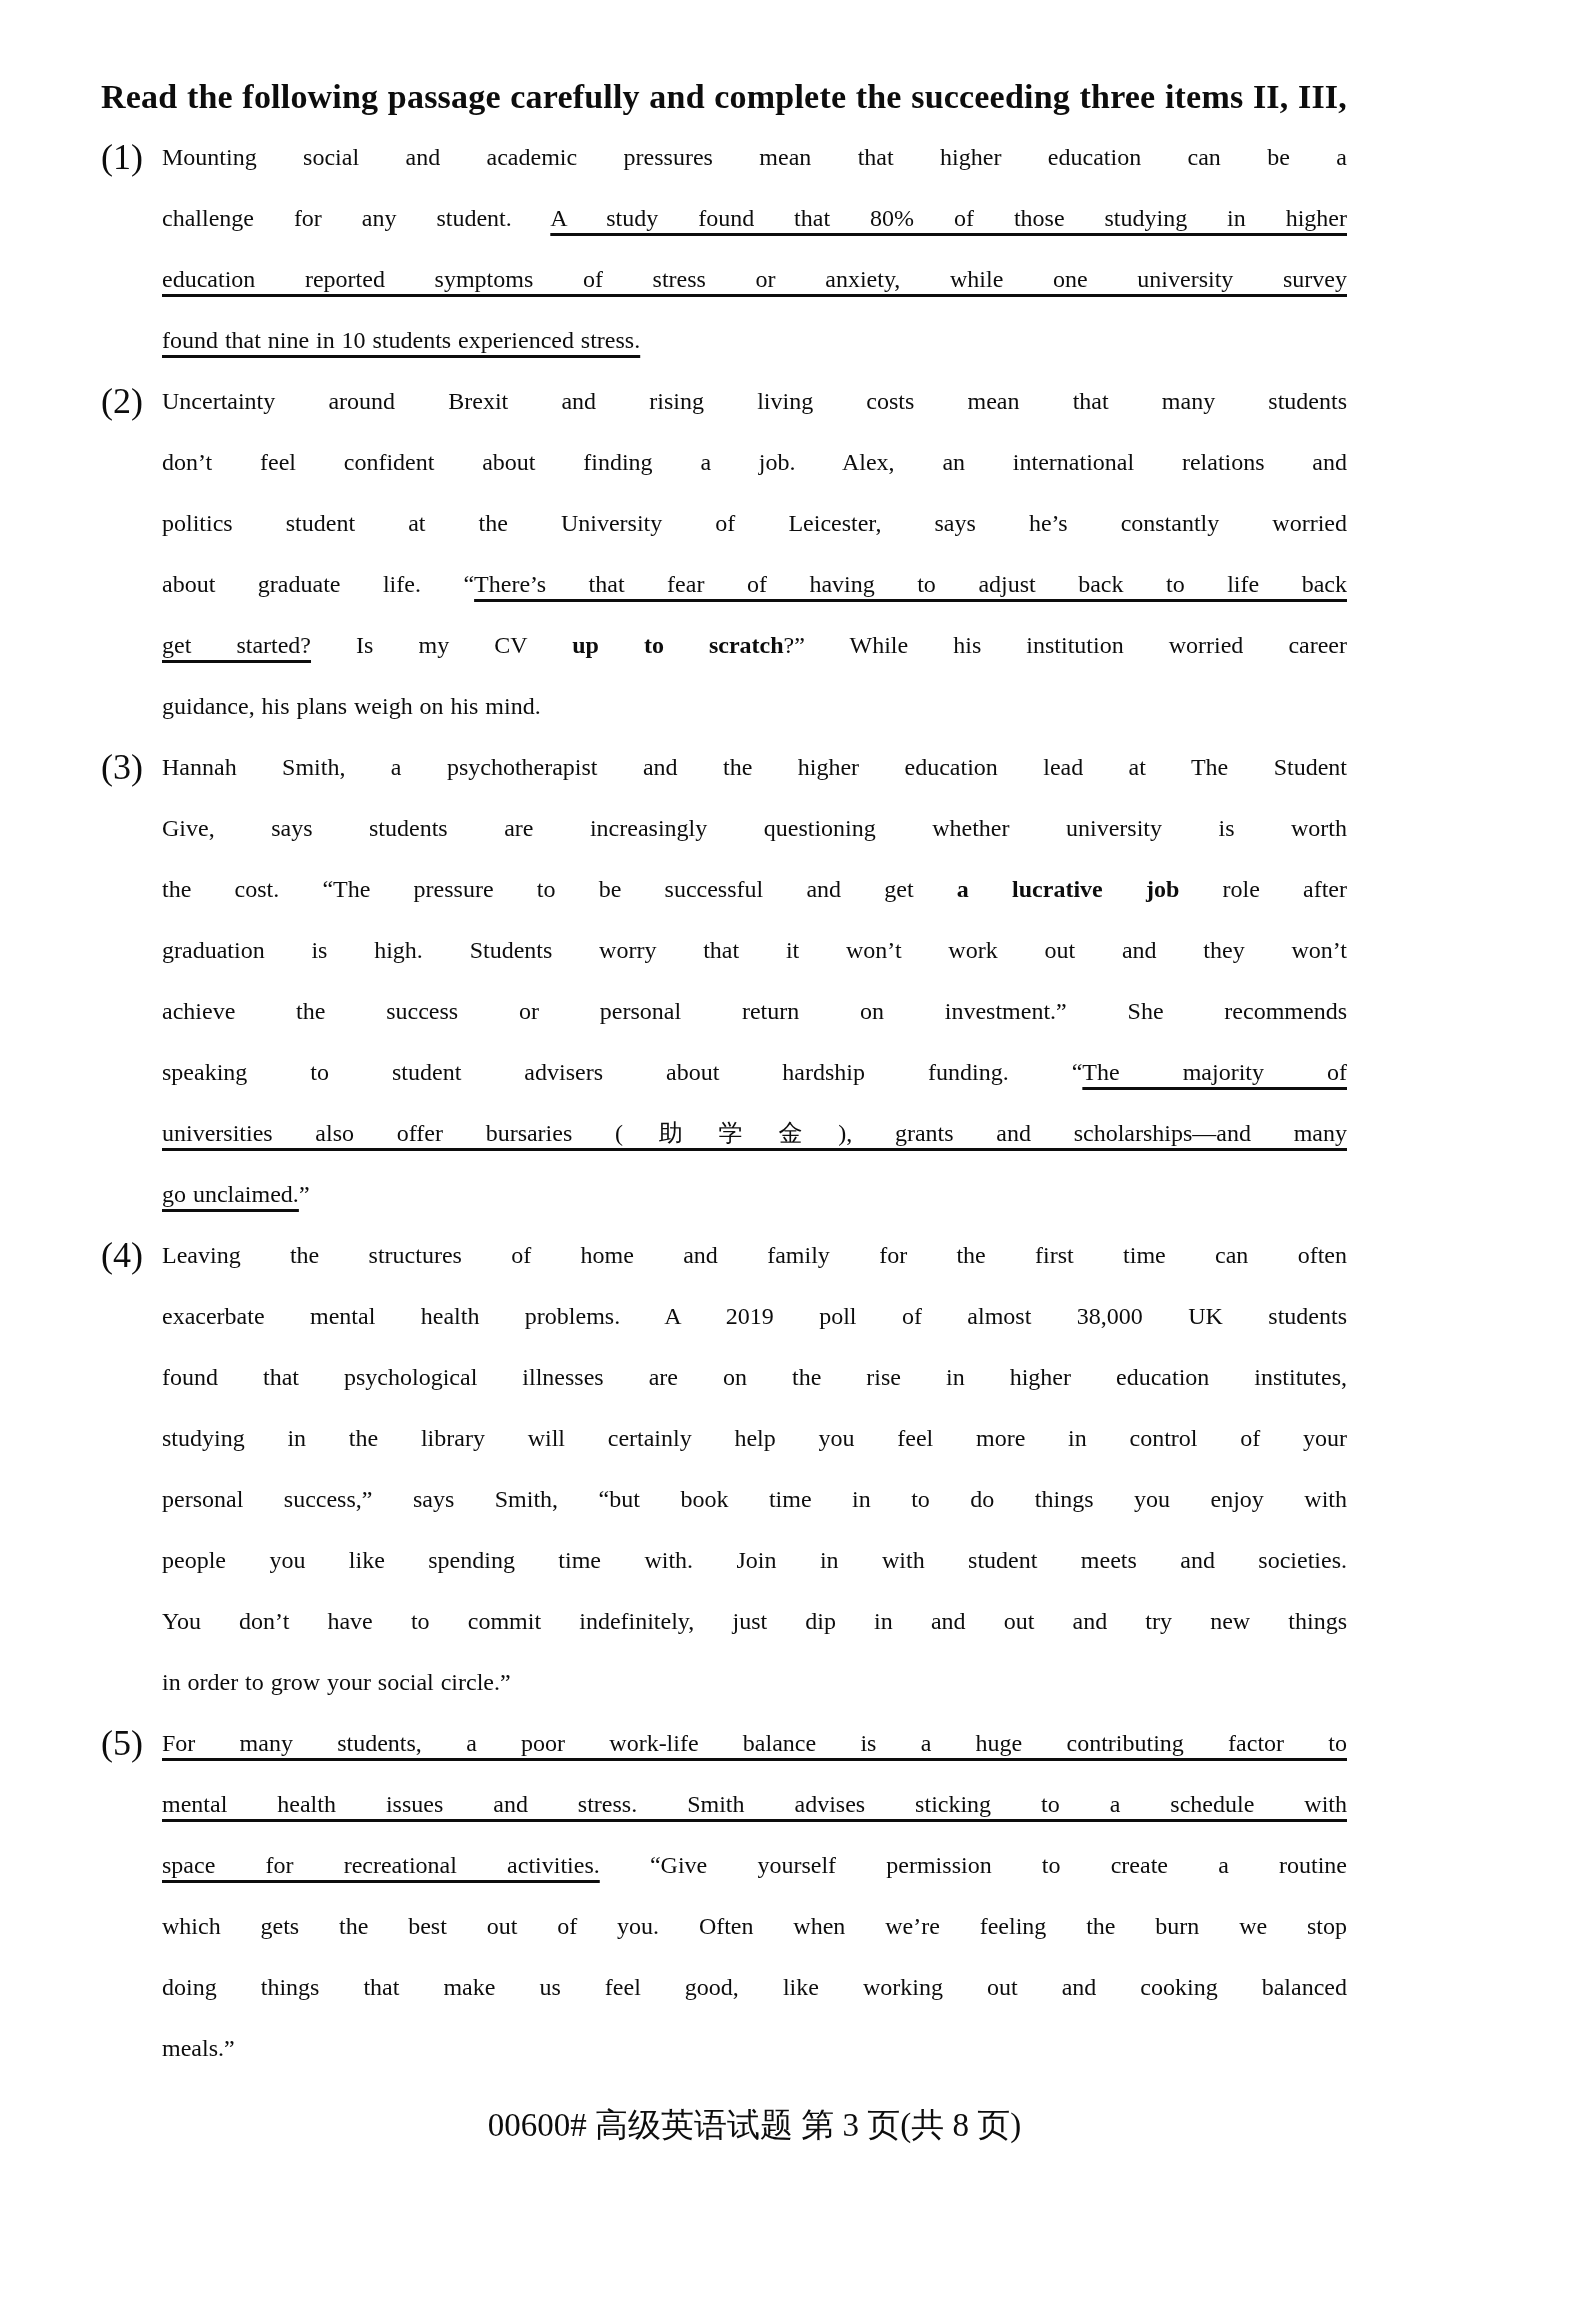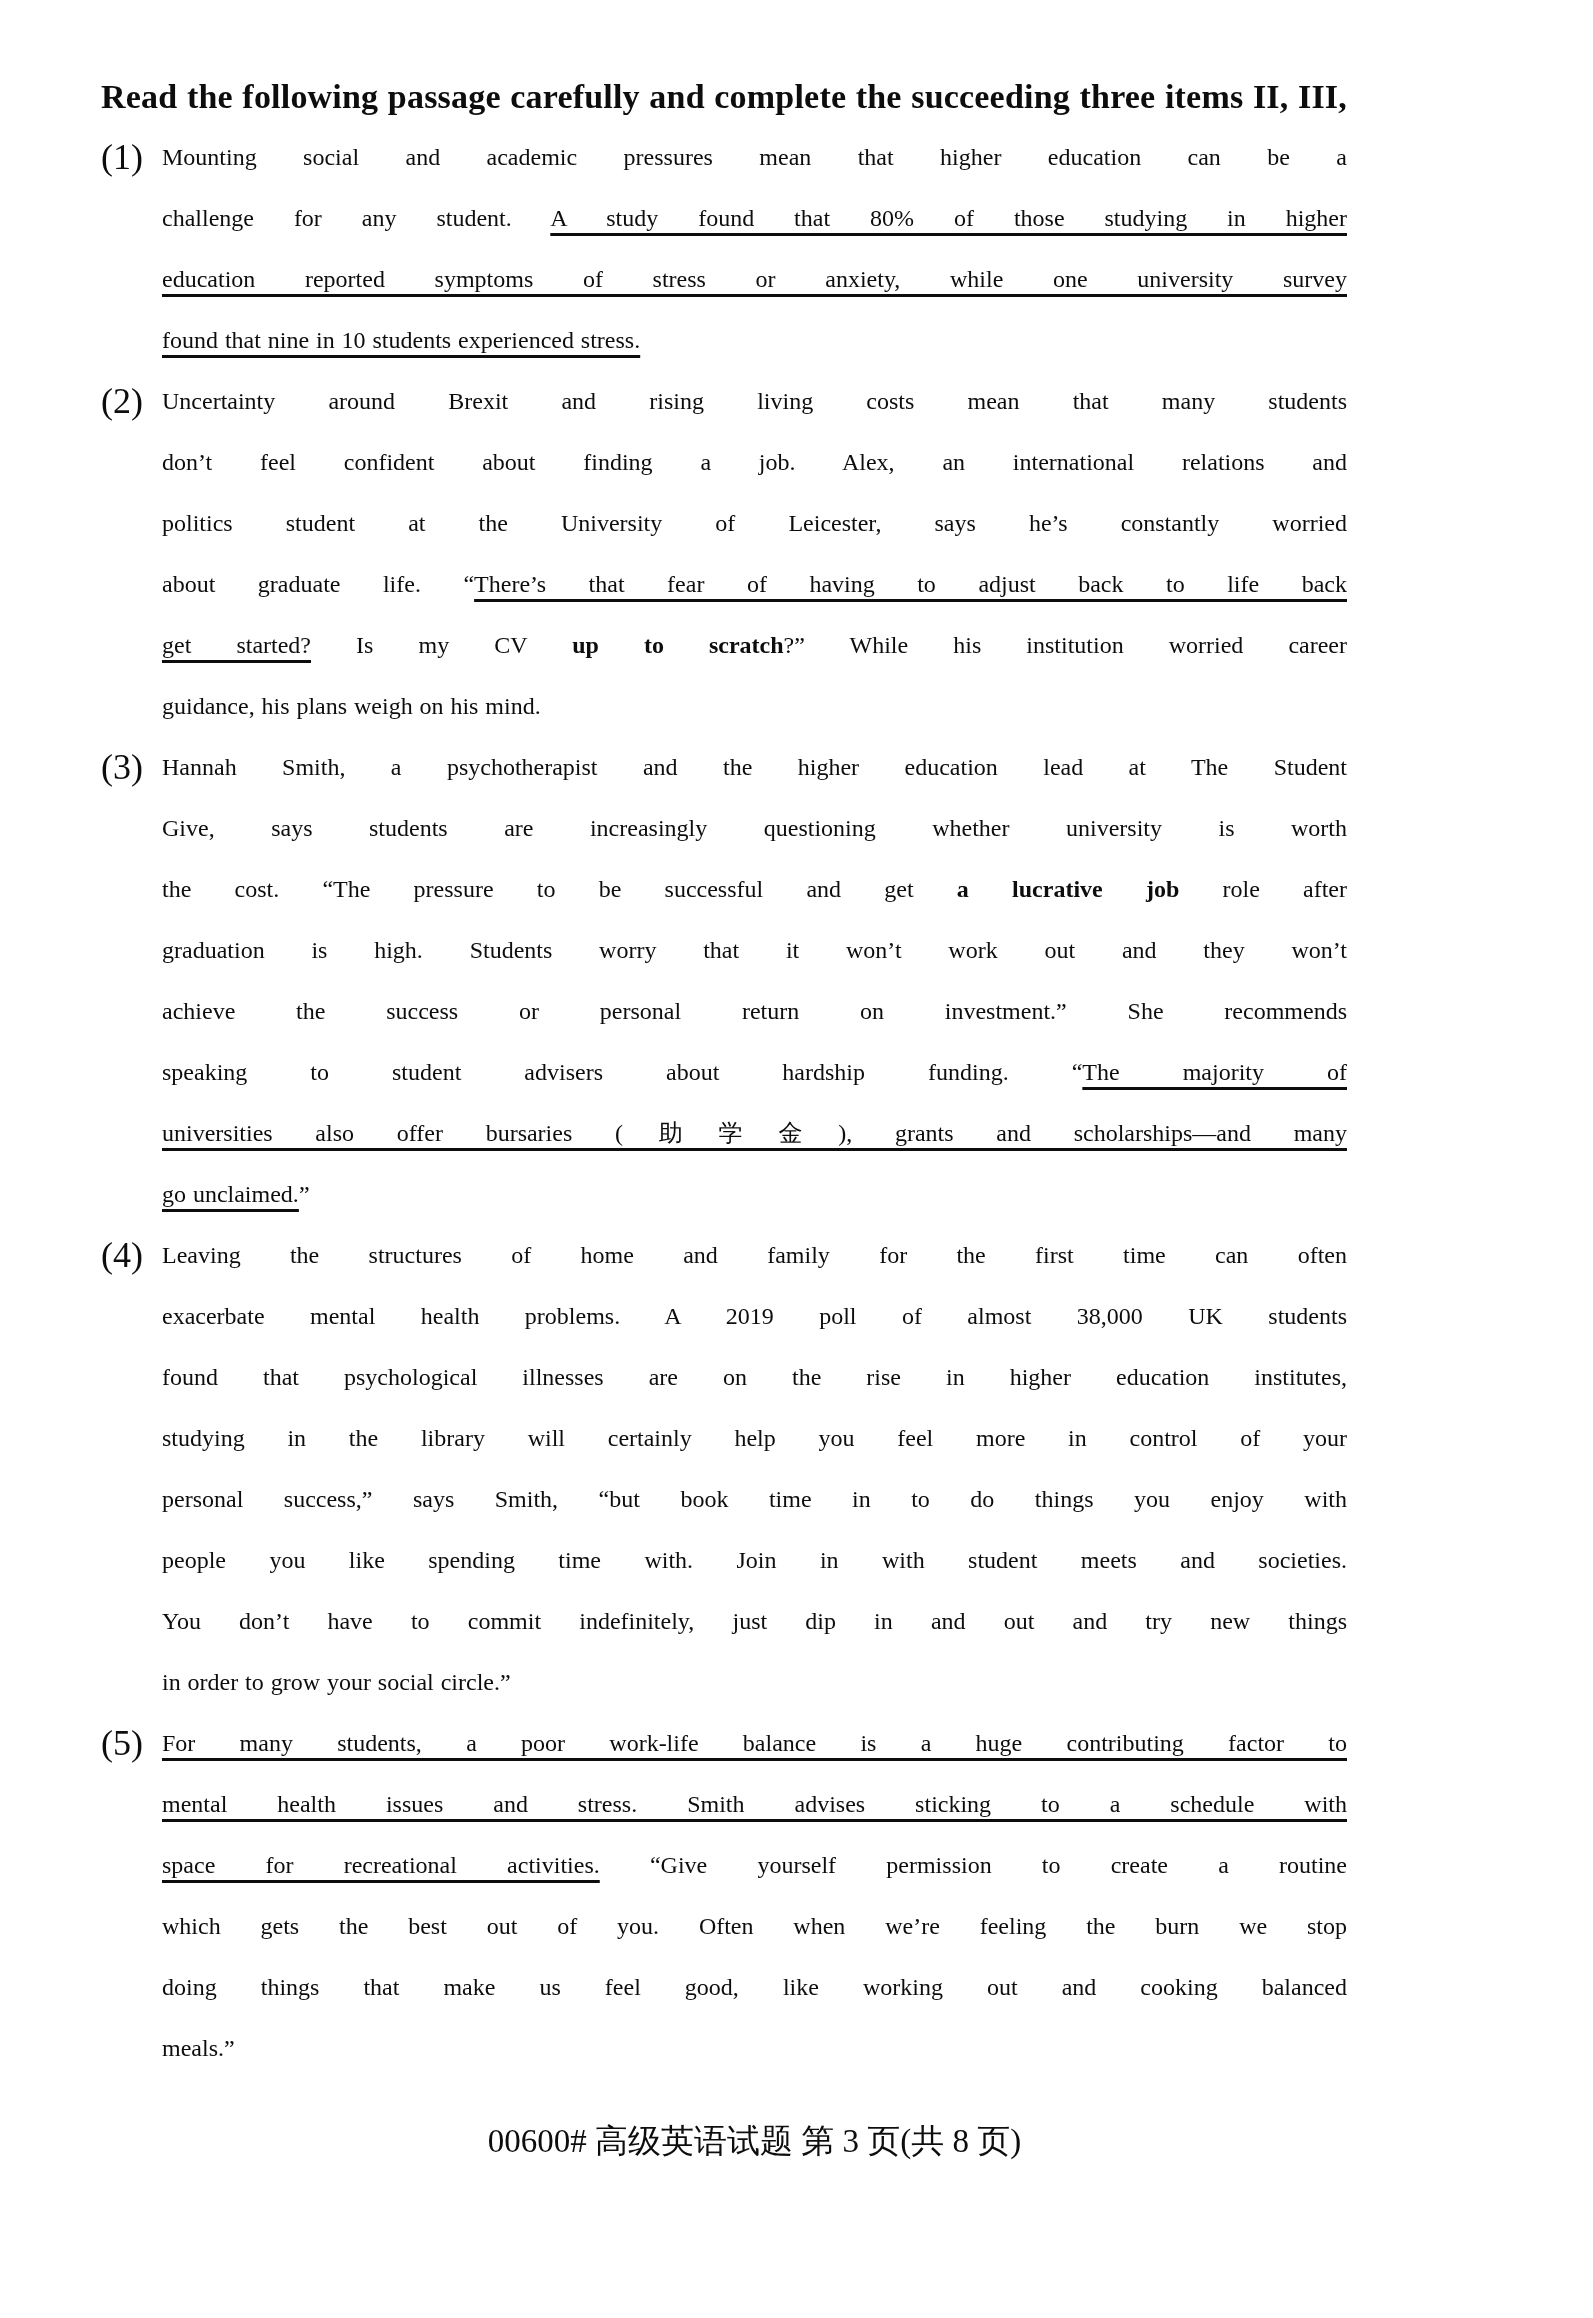--- a/index.html
+++ b/index.html
@@ -50,21 +50,21 @@
   }
   .seg.u {
     text-decoration: underline;
     text-decoration-thickness: 2.6px;
     text-underline-offset: 7px;
     text-decoration-color: #0d0d0d;
   }
   .seg.b { font-weight: bold; }
   .footer {
     padding-left: 61px;
-    margin-top: 36px;
+    margin-top: 20px;
     font-size: 33px;
     line-height: 53px;
     text-align: center;
   }
 </style>
 </head>
 <body>
 
 <div class="doc">
   <div class="header">Read the following passage carefully and complete the succeeding three items II, III, IV.</div>

